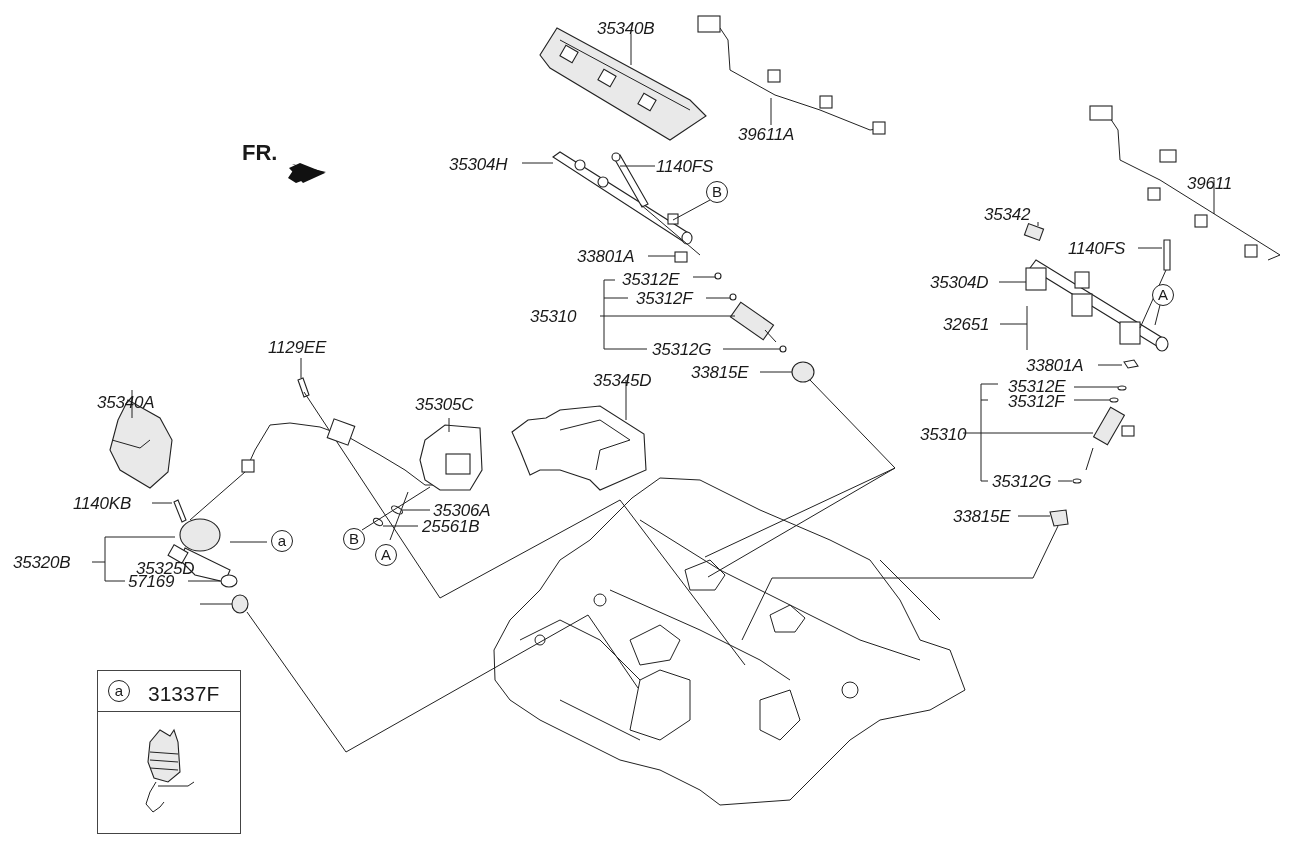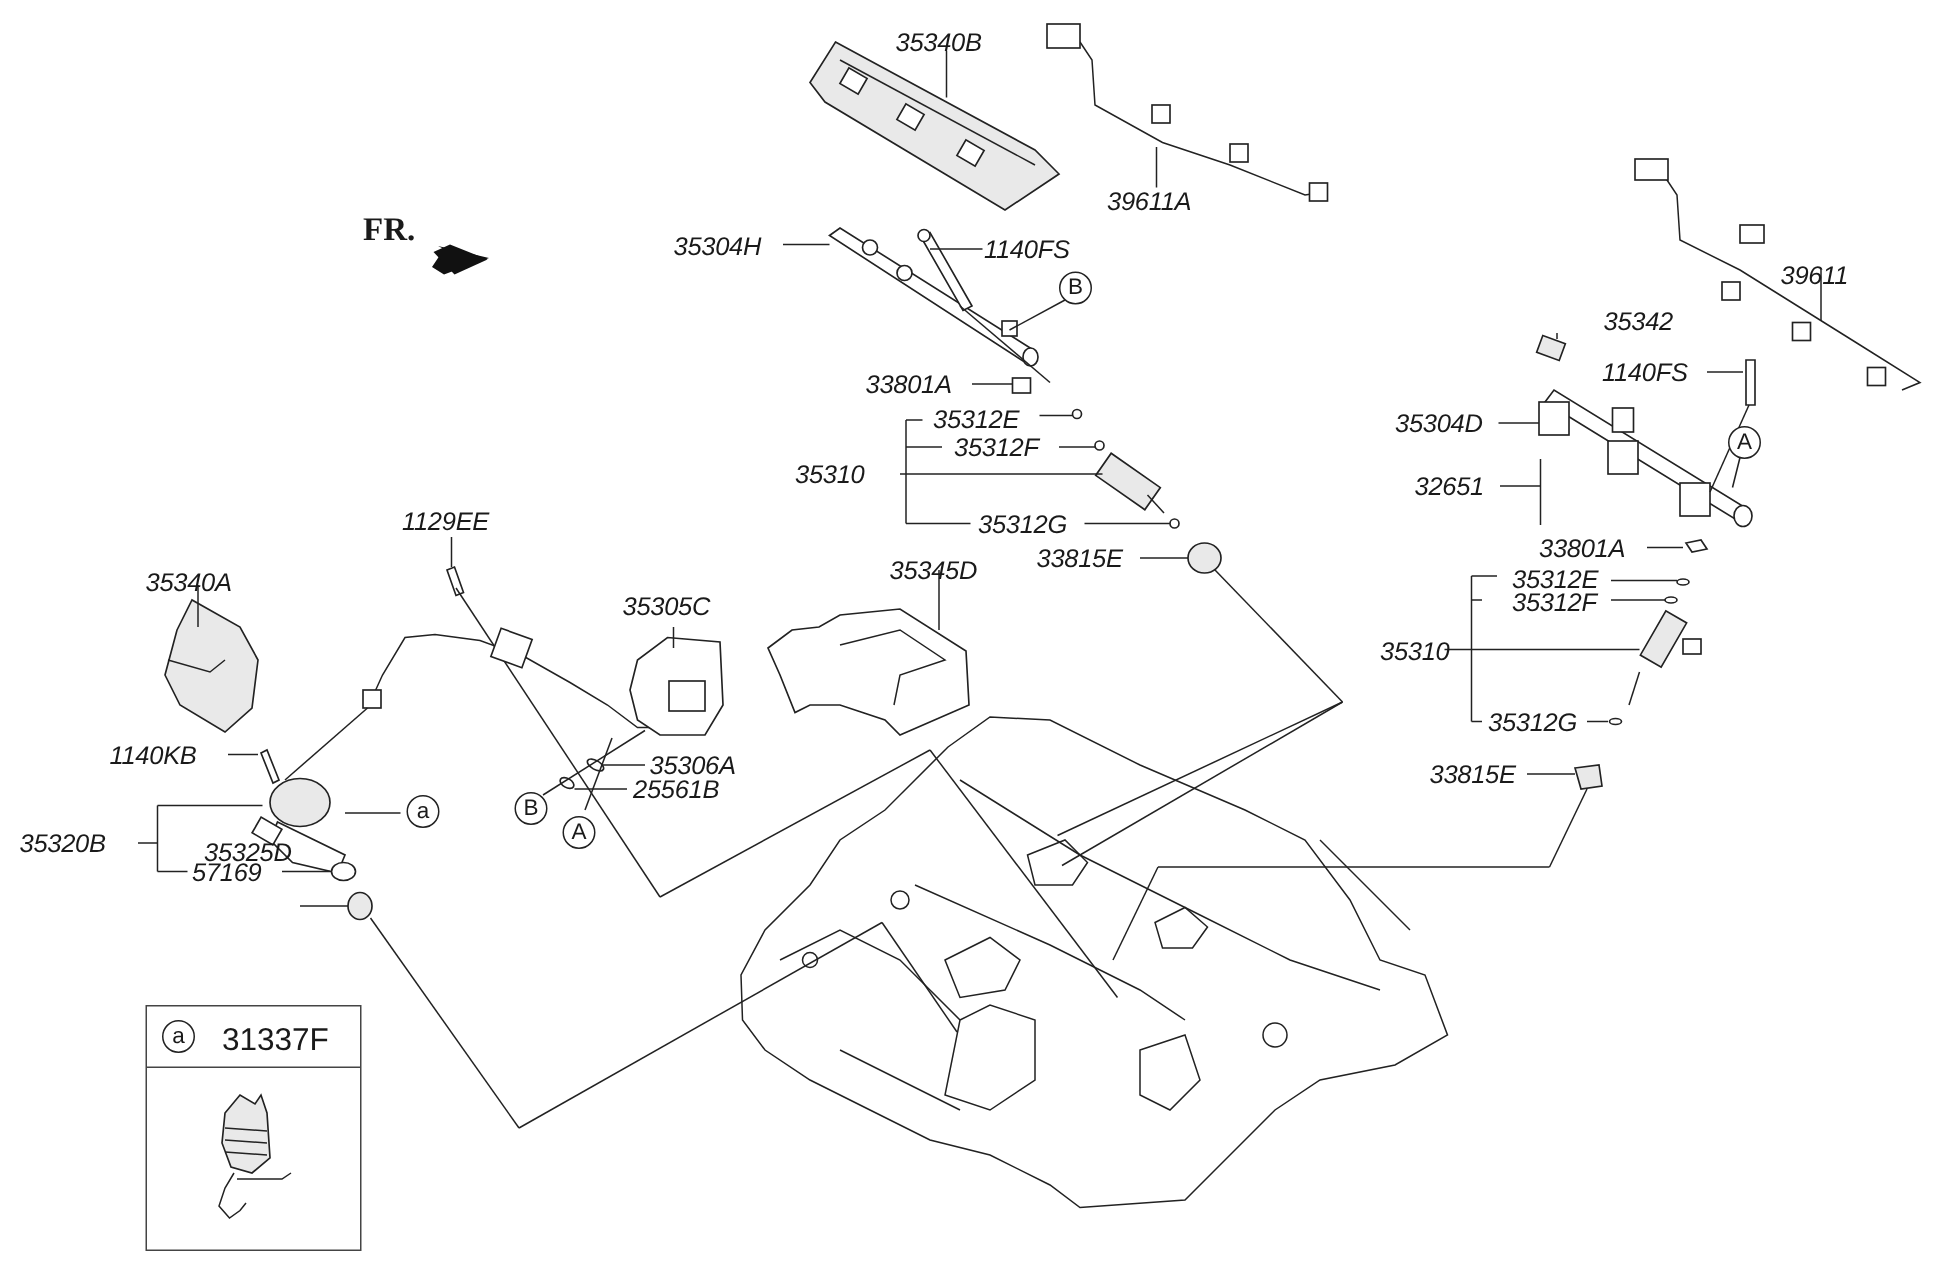--- a/index.html
+++ b/index.html
@@ -1,20 +1,20 @@
 <!DOCTYPE html>
 <html><head>
 <meta charset="utf-8">
 <style>
   html, body { margin:0; padding:0; background:#ffffff; }
   body { width:1297px; height:848px; position:relative; overflow:hidden;
          font-family:"Liberation Sans", sans-serif; color:#1a1a1a; }
   #diagram { position:absolute; left:0; top:0; width:1297px; height:848px; }
   .lbl { position:absolute; font-size:17px; line-height:17px; white-space:nowrap; letter-spacing:-0.2px;font-style:italic; }
-  .fr { position:absolute; font-size:22px; font-weight:bold; left:242px; top:140px;font-family:Liberation Serif, serif; }
+  .fr { position:absolute; font-size:22px; font-weight:bold; left:242px; top:140px; }
   .circ { position:absolute; width:20px; height:20px; border:1.2px solid #222; border-radius:50%;
           font-size:15px; line-height:20px; text-align:center; background:#fff; }
   .inset { position:absolute; left:97px; top:670px; width:142px; height:162px; border:1px solid #444; }
   .inset .hdr { position:absolute; left:0; top:0; width:142px; height:40px; border-bottom:1px solid #444; }
   .inset .part { position:absolute; left:50px; top:11px; font-size:21px; }
   svg .ln { stroke:#222; stroke-width:1; fill:none; }
   svg .pt { stroke:#222; stroke-width:1.1; fill:#fff; }
   svg .ptg { stroke:#222; stroke-width:1.1; fill:#e9e9e9; }
 </style>
 </head>
@@ -225,32 +225,32 @@
 <div class="lbl" style="left:449px;top:156px">35304H</div>
 <div class="lbl" style="left:656px;top:158px">1140FS</div>
 <div class="lbl" style="left:577px;top:248px">33801A</div>
 <div class="lbl" style="left:622px;top:271px">35312E</div>
 <div class="lbl" style="left:636px;top:290px">35312F</div>
 <div class="lbl" style="left:530px;top:308px">35310</div>
 <div class="lbl" style="left:652px;top:341px">35312G</div>
 <div class="lbl" style="left:691px;top:364px">33815E</div>
 <div class="lbl" style="left:593px;top:372px">35345D</div>
 <div class="lbl" style="left:1187px;top:175px">39611</div>
-<div class="lbl" style="left:1069px;top:206px">35342</div>
+<div class="lbl" style="left:984px;top:206px">35342</div>
 <div class="lbl" style="left:1068px;top:240px">1140FS</div>
 <div class="lbl" style="left:930px;top:274px">35304D</div>
 <div class="lbl" style="left:943px;top:316px">32651</div>
 <div class="lbl" style="left:1026px;top:357px">33801A</div>
 <div class="lbl" style="left:1008px;top:378px">35312E</div>
 <div class="lbl" style="left:1008px;top:393px">35312F</div>
 <div class="lbl" style="left:920px;top:426px">35310</div>
 <div class="lbl" style="left:992px;top:473px">35312G</div>
 <div class="lbl" style="left:953px;top:508px">33815E</div>
 <div class="lbl" style="left:268px;top:339px">1129EE</div>
-<div class="lbl" style="left:97px;top:380px">35340A</div>
+<div class="lbl" style="left:97px;top:394px">35340A</div>
 <div class="lbl" style="left:415px;top:396px">35305C</div>
 <div class="lbl" style="left:73px;top:495px">1140KB</div>
 <div class="lbl" style="left:433px;top:502px">35306A</div>
 <div class="lbl" style="left:422px;top:518px">25561B</div>
 <div class="lbl" style="left:13px;top:554px">35320B</div>
 <div class="lbl" style="left:128px;top:573px">57169</div>
 <div class="lbl" style="left:136px;top:560px">35325D</div>
 
 <div class="circ" style="left:706px;top:181px">B</div>
 <div class="circ" style="left:1152px;top:284px">A</div>

